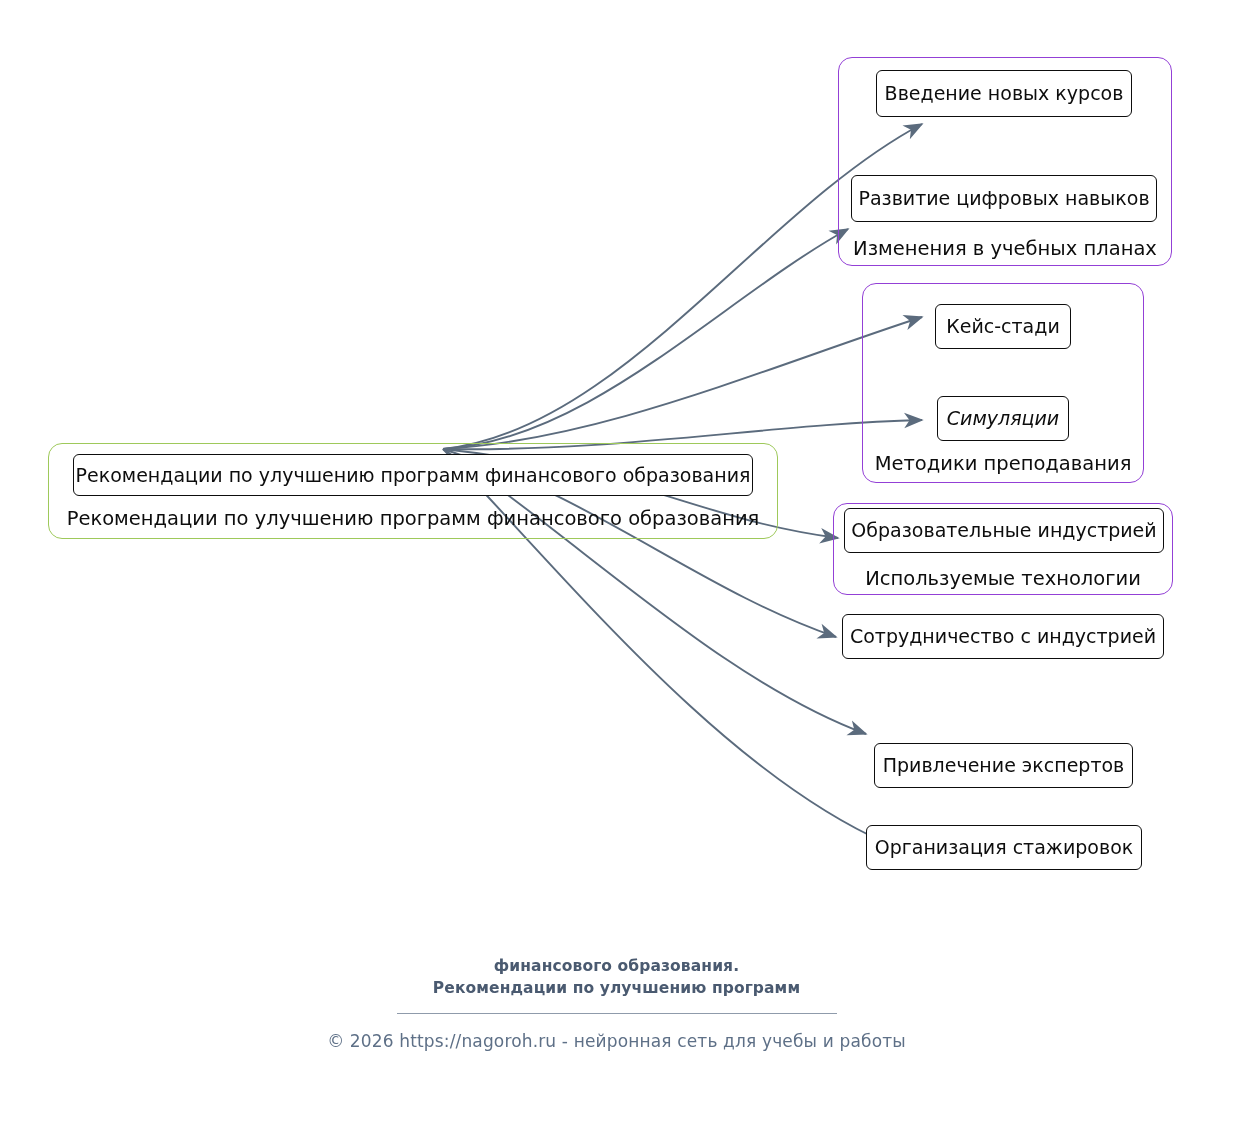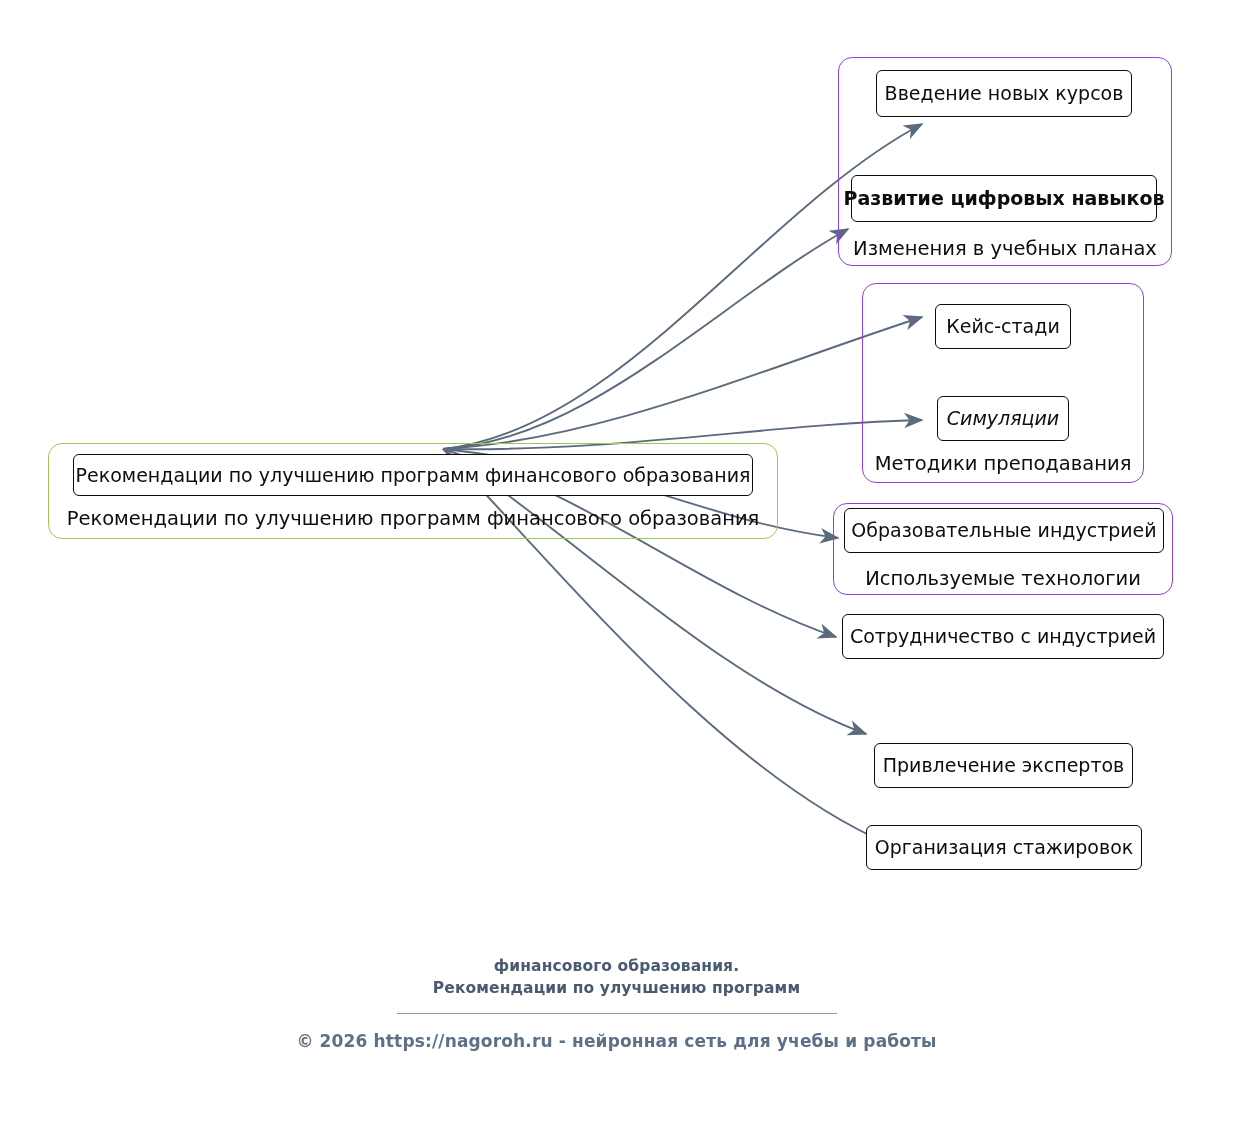--- a/index.html
+++ b/index.html
@@ -112,21 +112,21 @@
       <path d="M443,449 C560,570 720,770 886,843"></path>
     </g>
   </svg>
 
   <div class="cluster root-cluster" style="left:48px; top:443px; width:730px; height:96px;"></div>
   <div class="node" style="left:73px; top:454px; width:680px; height:42px;">Рекомендации по улучшению программ финансового образования</div>
   <div class="cluster-label" style="left:48px; top:508px; width:730px;">Рекомендации по улучшению программ финансового образования</div>
 
   <div class="cluster" style="left:838px; top:57px; width:334px; height:209px;"></div>
   <div class="node" style="left:876px; top:70px; width:256px; height:47px;">Введение новых курсов</div>
-  <div class="node" style="left:851px; top:175px; width:306px; height:47px;font-weight:bold;">Развитие цифровых навыков</div>
+  <div class="node" style="left:851px; top:175px; width:306px; height:47px;">Развитие цифровых навыков</div>
   <div class="cluster-label" style="left:838px; top:238px; width:334px;">Изменения в учебных планах</div>
 
   <div class="cluster" style="left:862px; top:283px; width:282px; height:200px;"></div>
   <div class="node" style="left:935px; top:304px; width:136px; height:45px;">Кейс-стади</div>
   <div class="node" style="left:937px; top:396px; width:132px; height:45px;font-style:italic;">Симуляции</div>
   <div class="cluster-label" style="left:862px; top:453px; width:282px;">Методики преподавания</div>
 
   <div class="cluster" style="left:833px; top:503px; width:340px; height:92px;"></div>
   <div class="node" style="left:844px; top:508px; width:320px; height:45px;">Образовательные индустрией</div>
   <div class="cluster-label" style="left:833px; top:568px; width:340px;">Используемые технологии</div>
@@ -134,15 +134,15 @@
   <div class="node" style="left:842px; top:614px; width:322px; height:45px;">Сотрудничество с индустрией</div>
   <div class="node" style="left:874px; top:719px; width:259px; height:45px;margin-top:24px;">Привлечение экспертов</div>
   <div class="node" style="left:866px; top:825px; width:276px; height:45px;">Организация стажировок</div>
 
   <div class="caption" style="top:955px;">
     <div class="caption-title">финансового образования.</div>
     <div class="caption-title">Рекомендации по улучшению программ</div>
     <div class="caption-rule"></div>
   </div>
 
-  <div class="footer-text" style="top:1031px;font-weight:bold;">© 2026 https://nagoroh.ru - нейронная сеть для учебы и работы</div>
+  <div class="footer-text" style="top:1031px;">© 2026 https://nagoroh.ru - нейронная сеть для учебы и работы</div>
 
 </div>
 
 </body></html>

